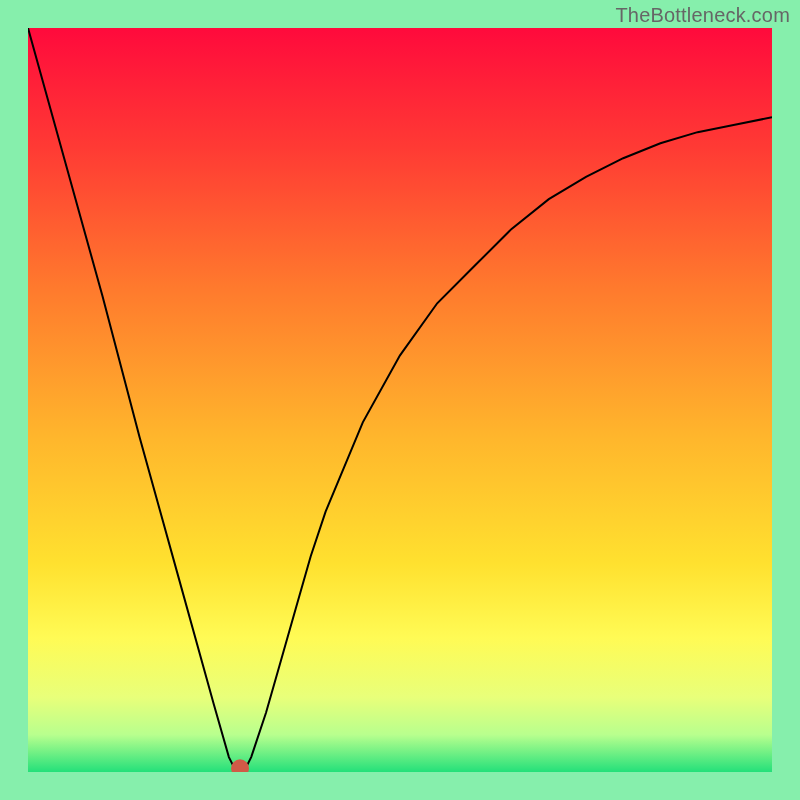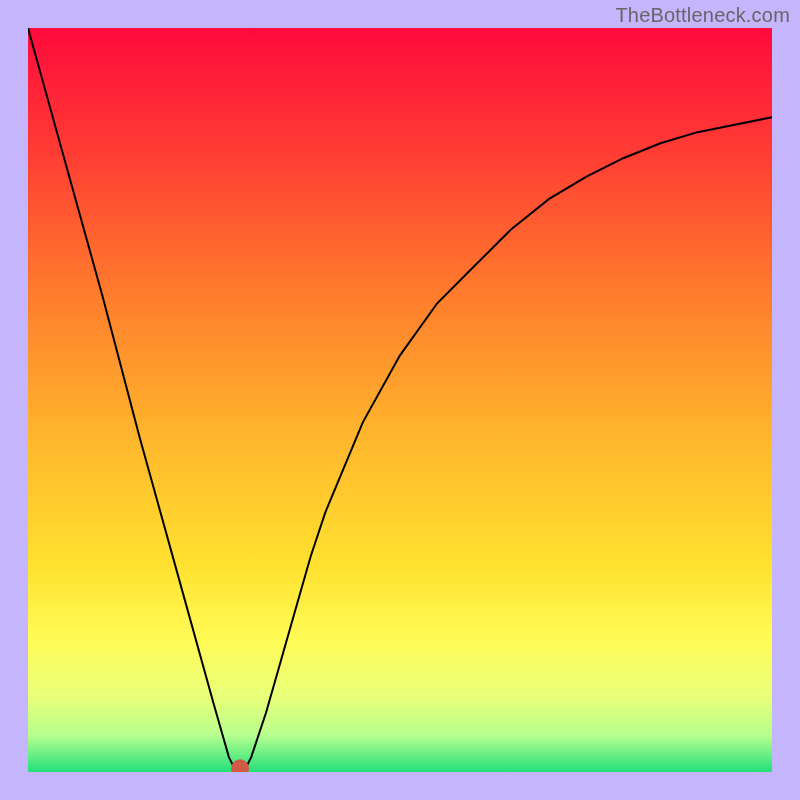--- a/index.html
+++ b/index.html
@@ -6,21 +6,21 @@
     margin: 0;
     padding: 0;
     width: 800px;
     height: 800px;
     overflow: hidden;
     font-family: Arial, Helvetica, sans-serif;
   }
   .outer-frame {
     width: 800px;
     height: 800px;
-    background: #c4b5fd;
+    background: #86efac;
     position: relative;
   }
   .plot-canvas {
     position: absolute;
     left: 28px;
     top: 28px;
     width: 744px;
     height: 744px;
   }
   .plot-canvas svg {

